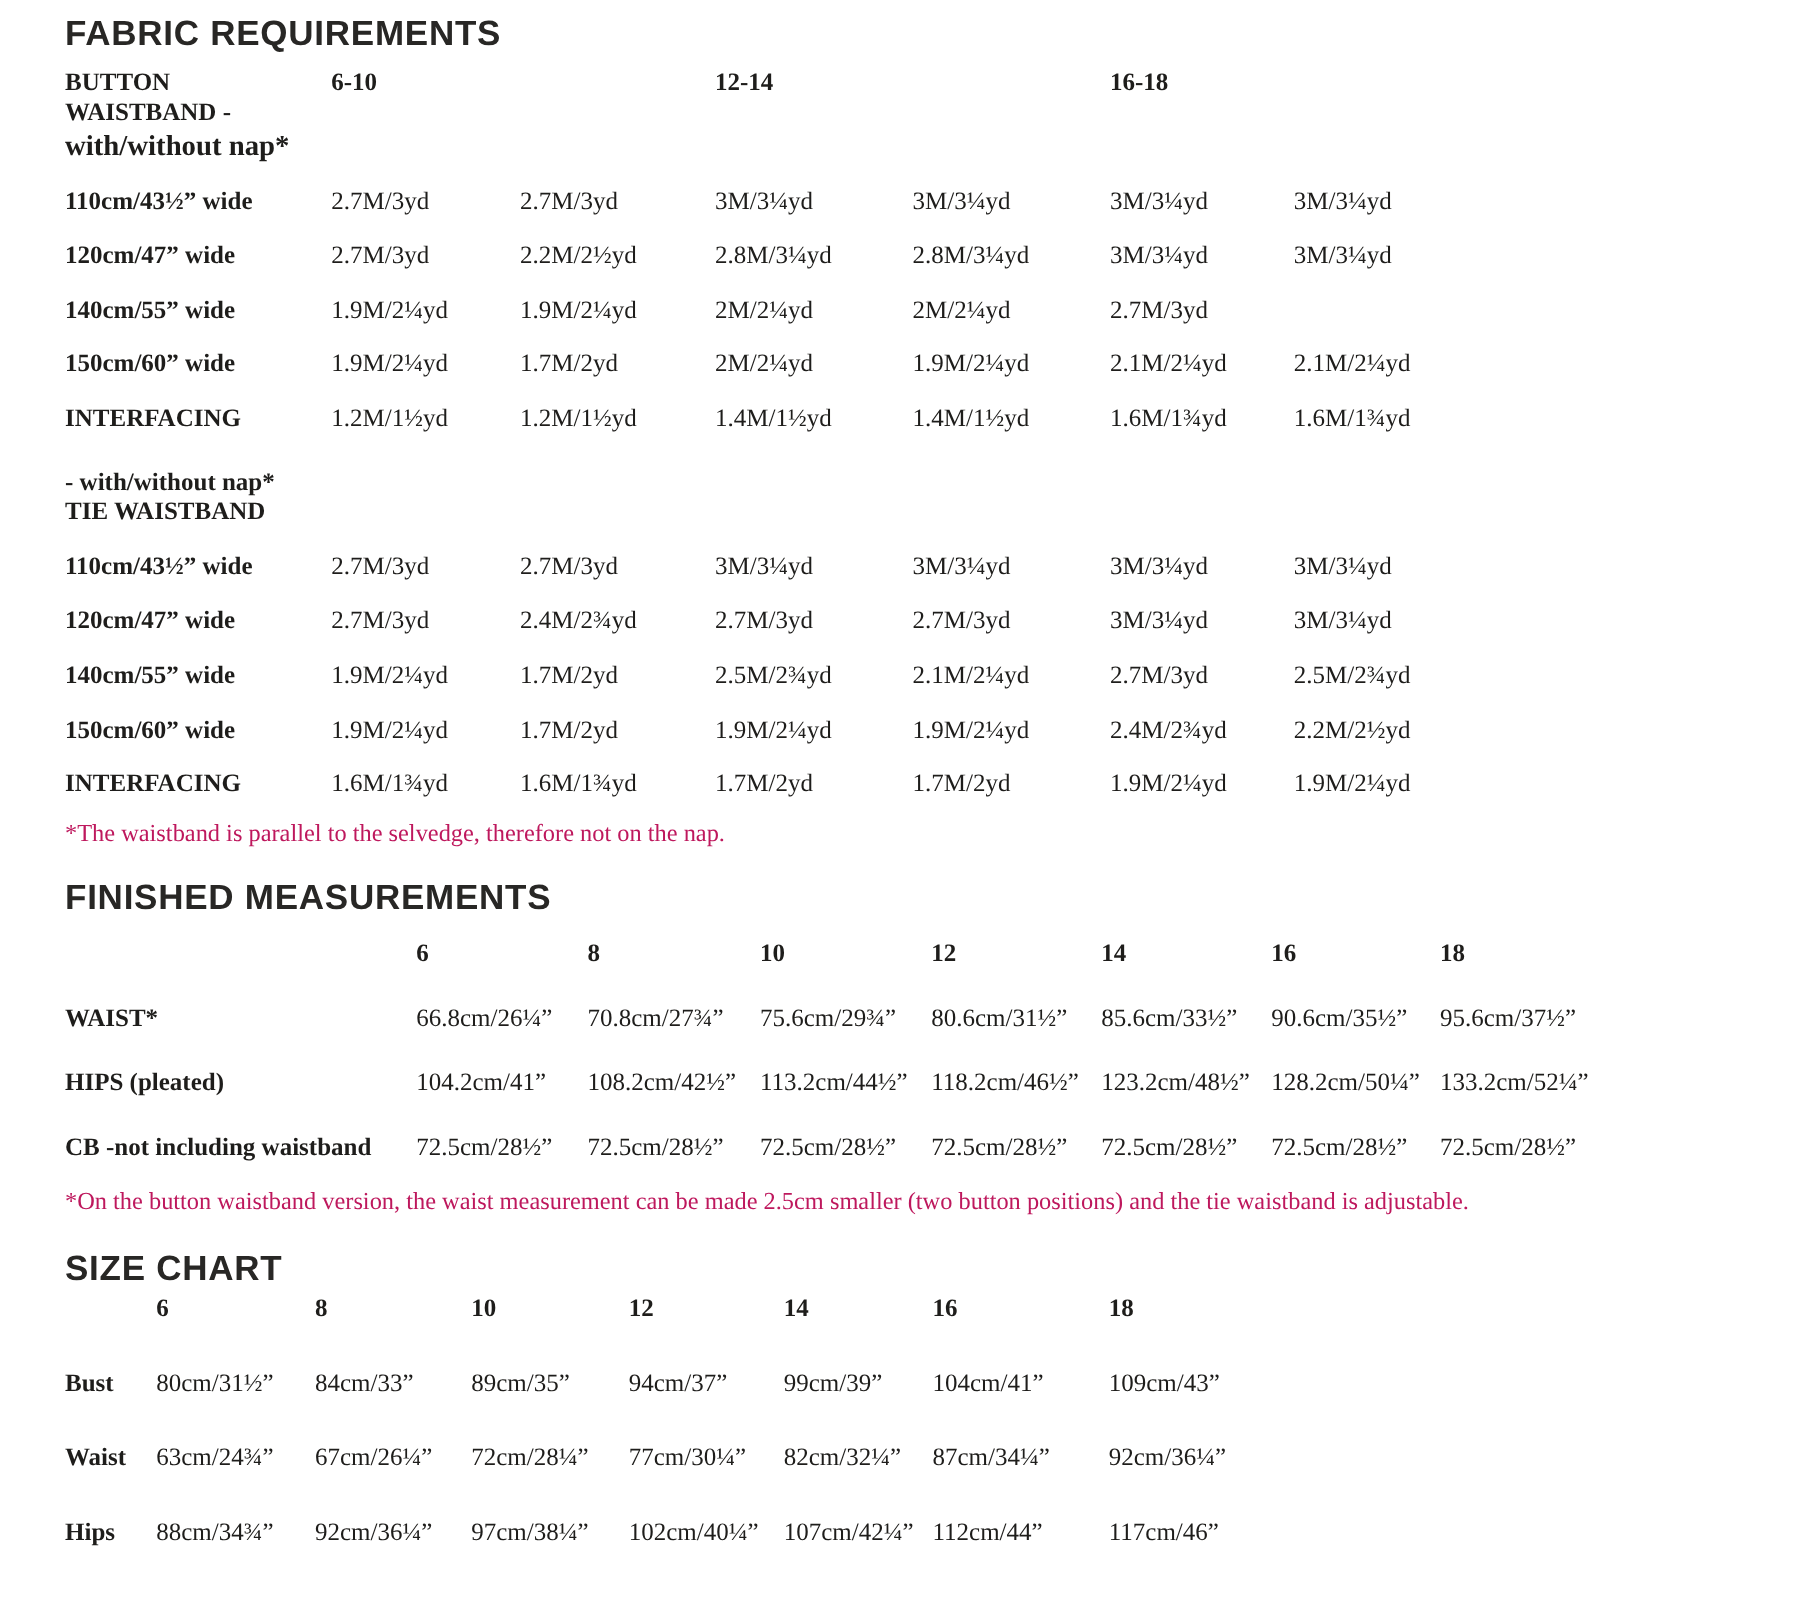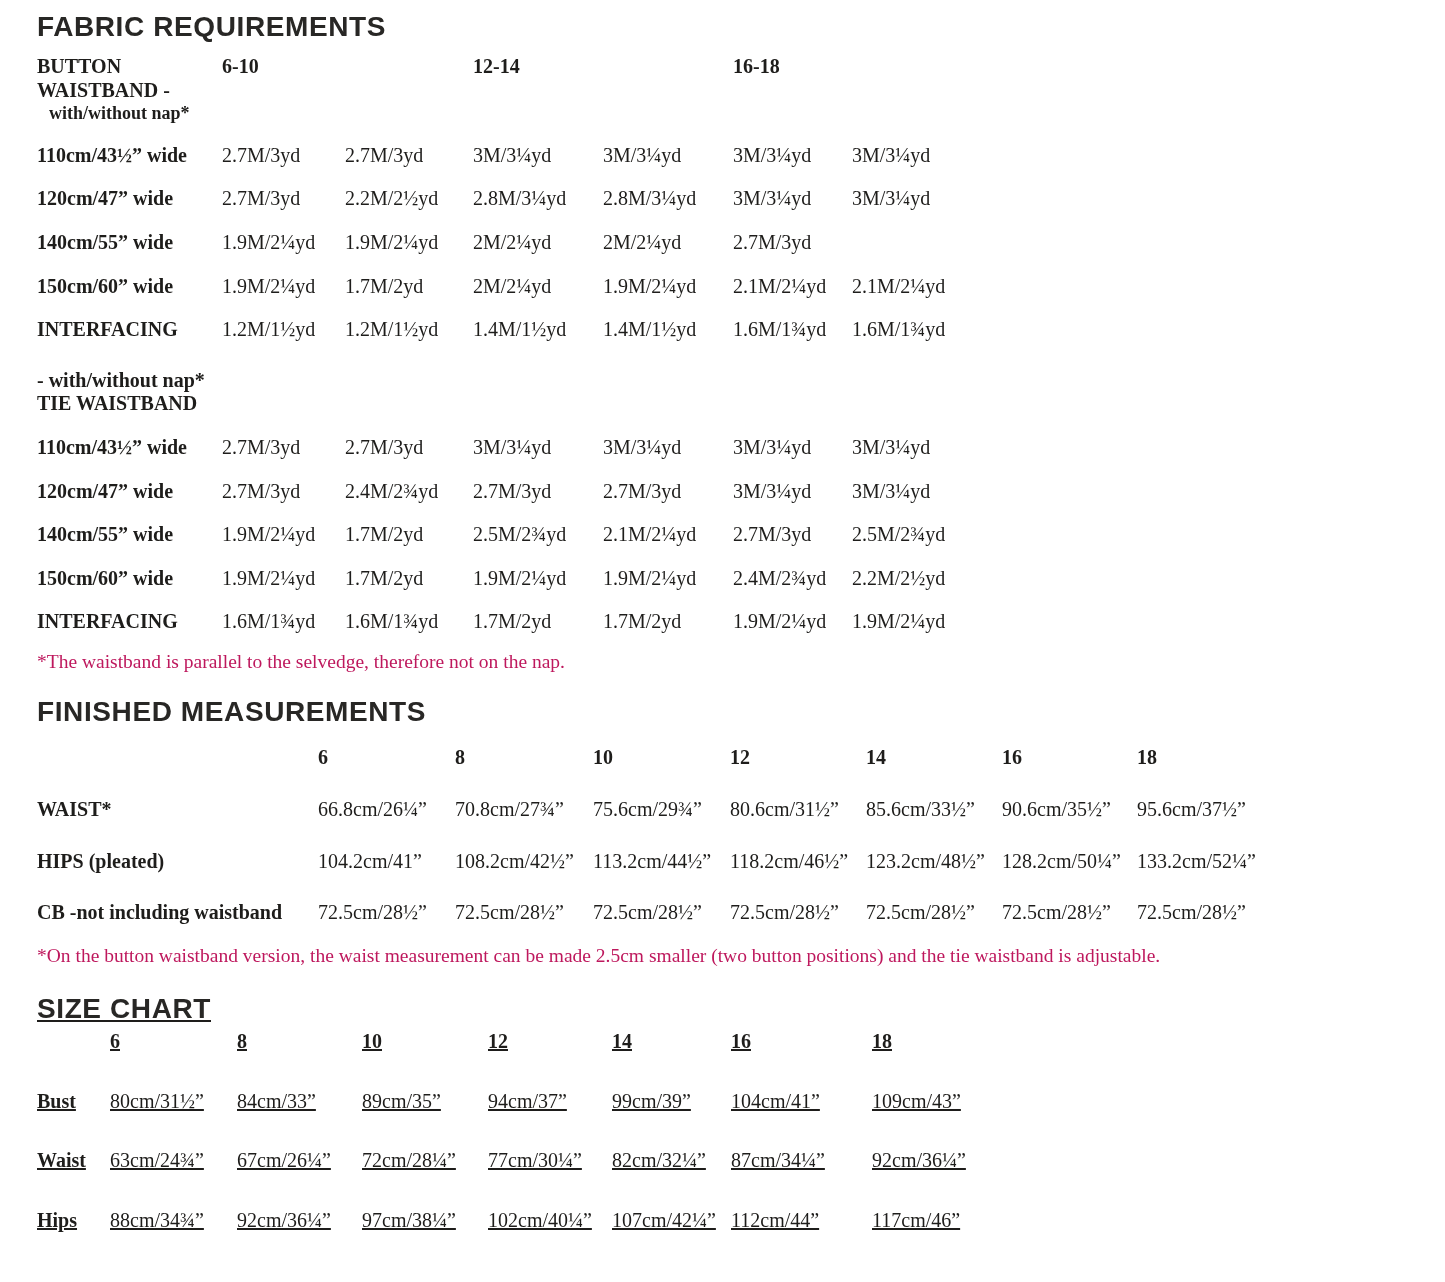--- a/index.html
+++ b/index.html
@@ -1,37 +1,37 @@
 <!DOCTYPE html>
 <html><head>
 <meta charset="utf-8">
 <style>
   html,body{margin:0;padding:0;background:#ffffff;}
   body{width:1445px;height:1282px;overflow:hidden;color:#1e1d1b;}
-  .page{box-sizing:border-box;width:1445px;height:984px;padding:12px 20px 0 37px;
+  .page{box-sizing:border-box;width:1445px;height:984px;padding:12px 20px 0 52px;
         font-family:"Liberation Serif","DejaVu Serif",serif;font-size:20px;line-height:1.18;}
   .h-title{font-family:"Liberation Sans","DejaVu Sans",sans-serif;font-weight:800;
            font-size:28px;letter-spacing:0.6px;color:#282725;margin:0;line-height:1.05;}
   .grid{display:grid;align-items:start;}
-  .fab{grid-template-columns:185px 123px 128px 130px 130px 119px auto;}
+  .fab{grid-template-columns:185px 123px 128px 130px 130px 119px auto;gap:28px;}
   .fin{grid-template-columns:281px 137px 138px 137px 136px 136px 135px auto;}
   .size{grid-template-columns:73px 127px 125px 126px 124px 119px 141px auto;}
   .b{font-weight:bold;}
-  .nap{font-size:18px;margin-left:12px;}
+  .nap{font-size:23px;}
   .foot{font-size:19.5px;color:#be185d;}
   
   .fab-head{margin-top:14px;}
   .row-f{margin-top:20px;}
   .tie-name{margin-top:27px;}
   .fab-foot{margin-top:16px;}
   .fin-sec{margin-top:24px;}
   .fin-head{margin-top:20px;}
   .row-m{margin-top:28px;}
   .fin-foot{margin-top:19px;}
-  .size-sec{margin-top:27px;text-decoration:underline;}
+  .size-sec{margin-top:27px;}
   .size-head{margin-top:7px;}
   .row-s{margin-top:36px;}
 </style>
 </head>
 <body>
 
 <div class="page">
 
   <section>
     <h1 class="h-title">FABRIC REQUIREMENTS</h1>

